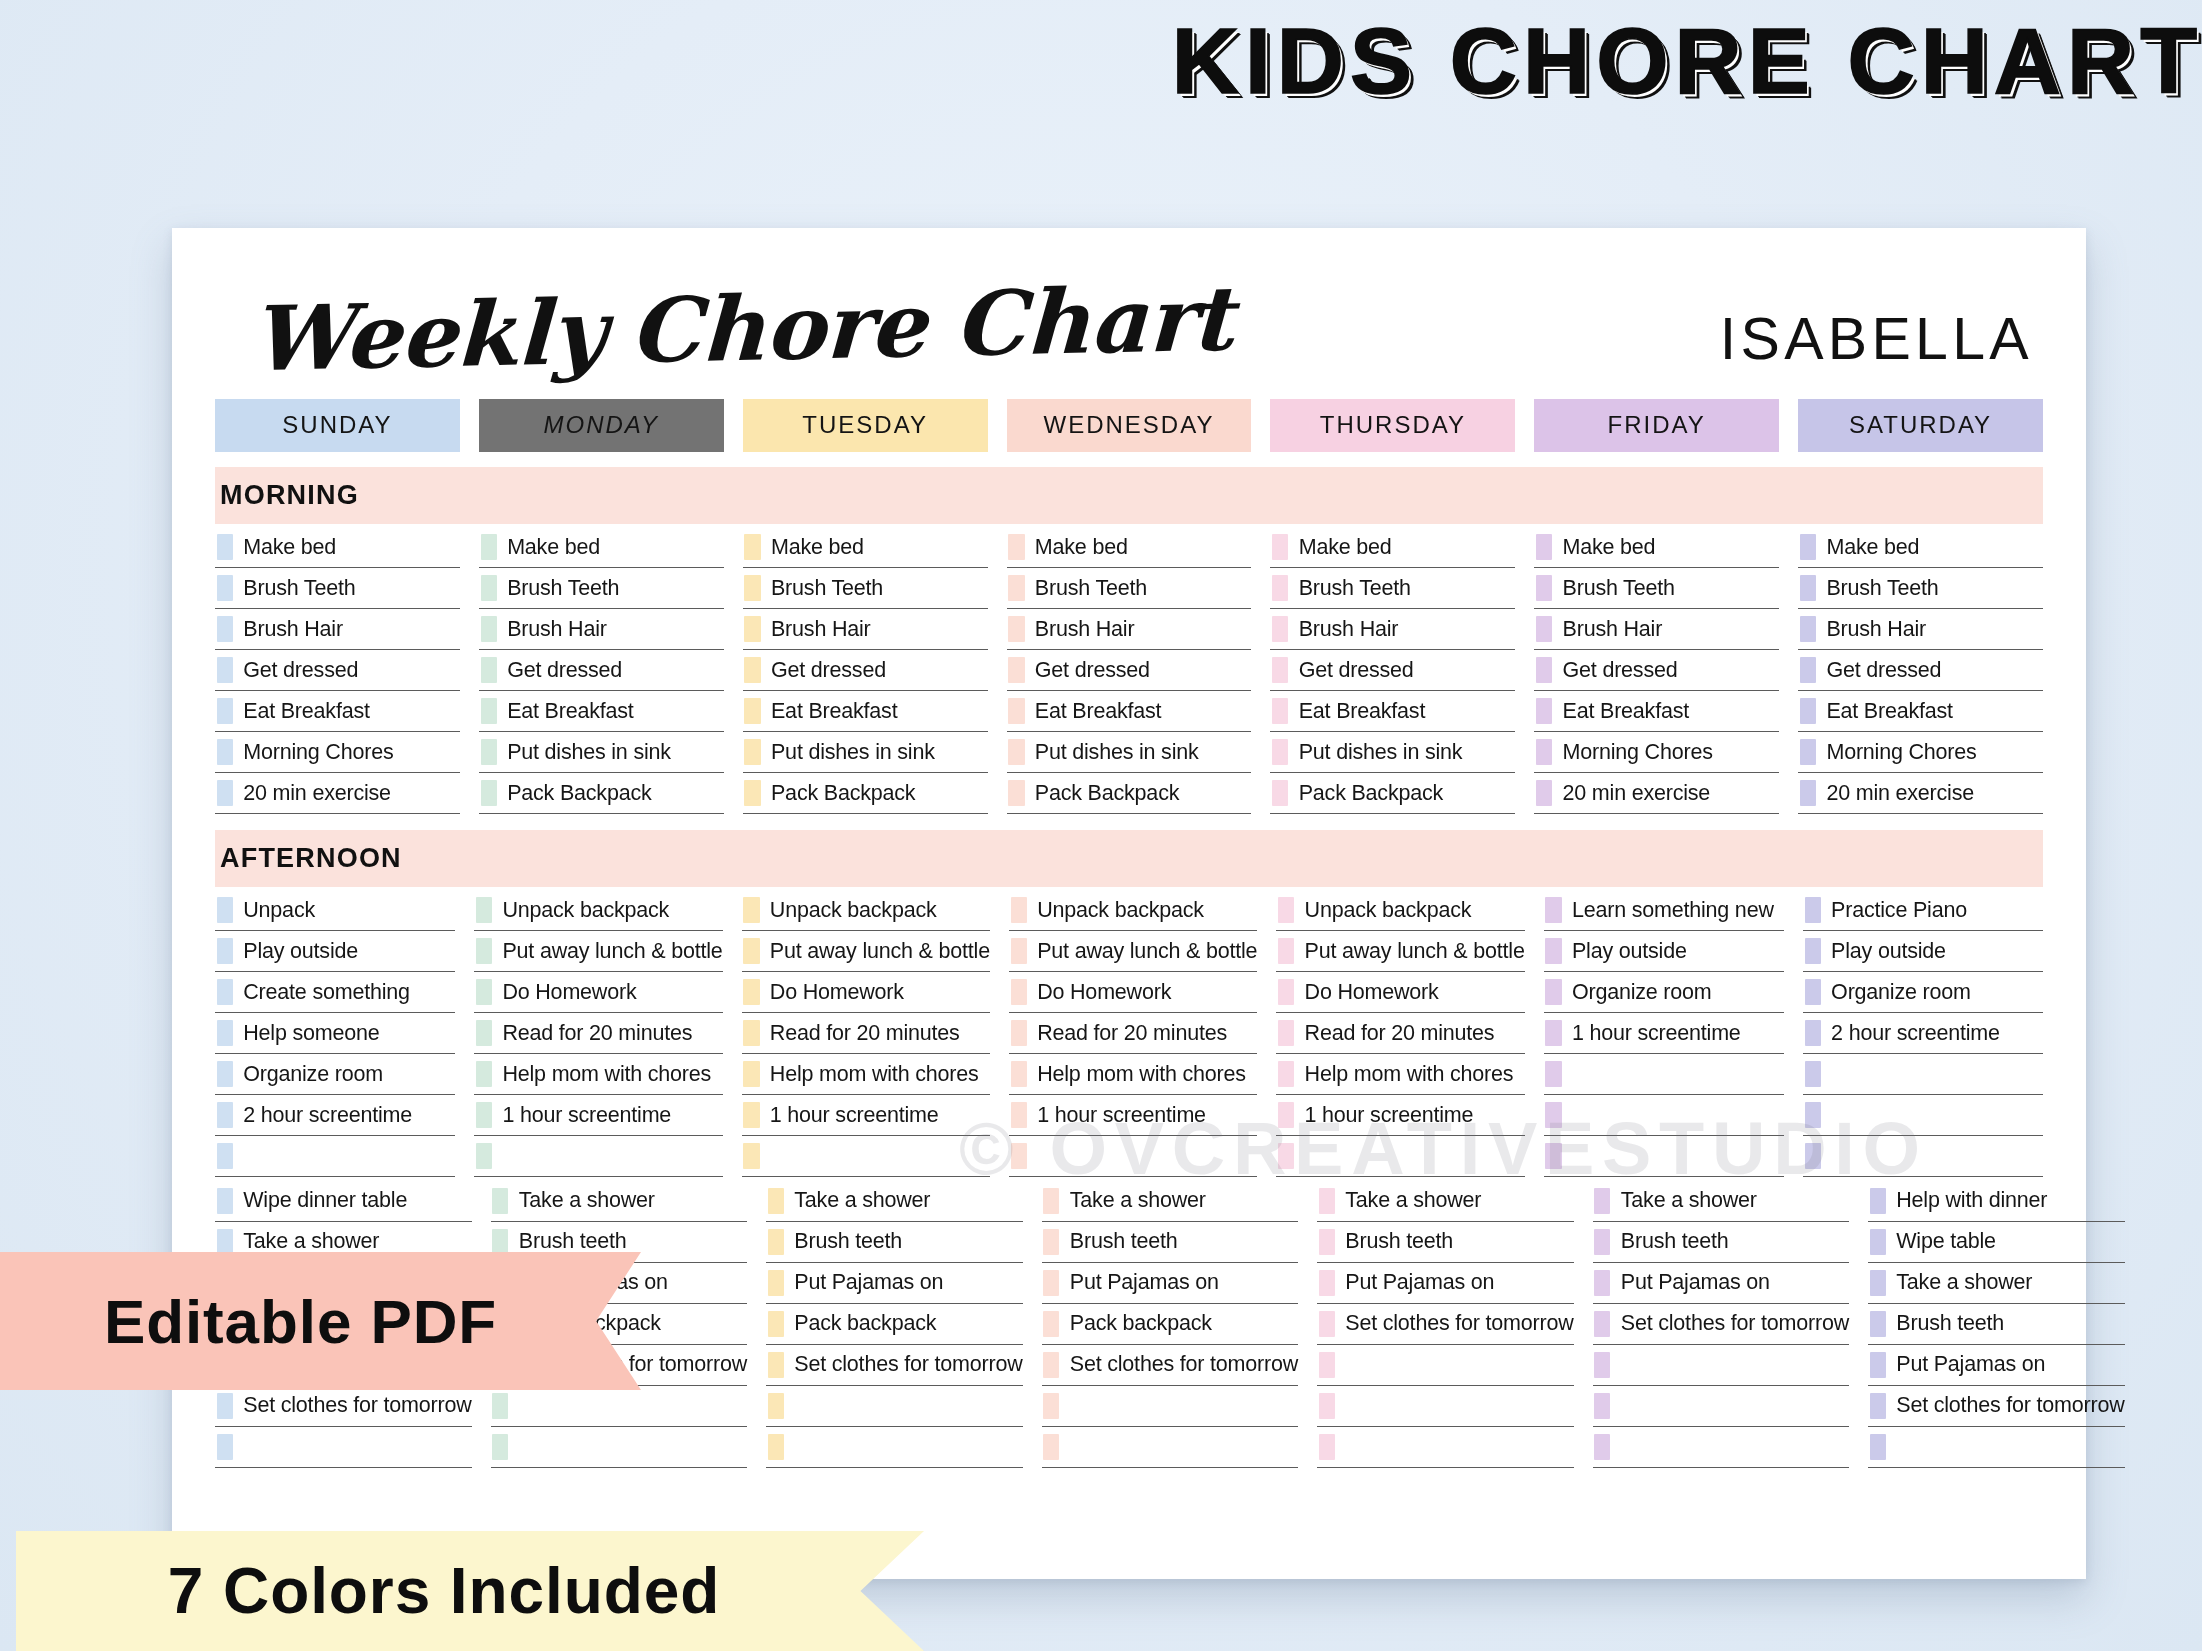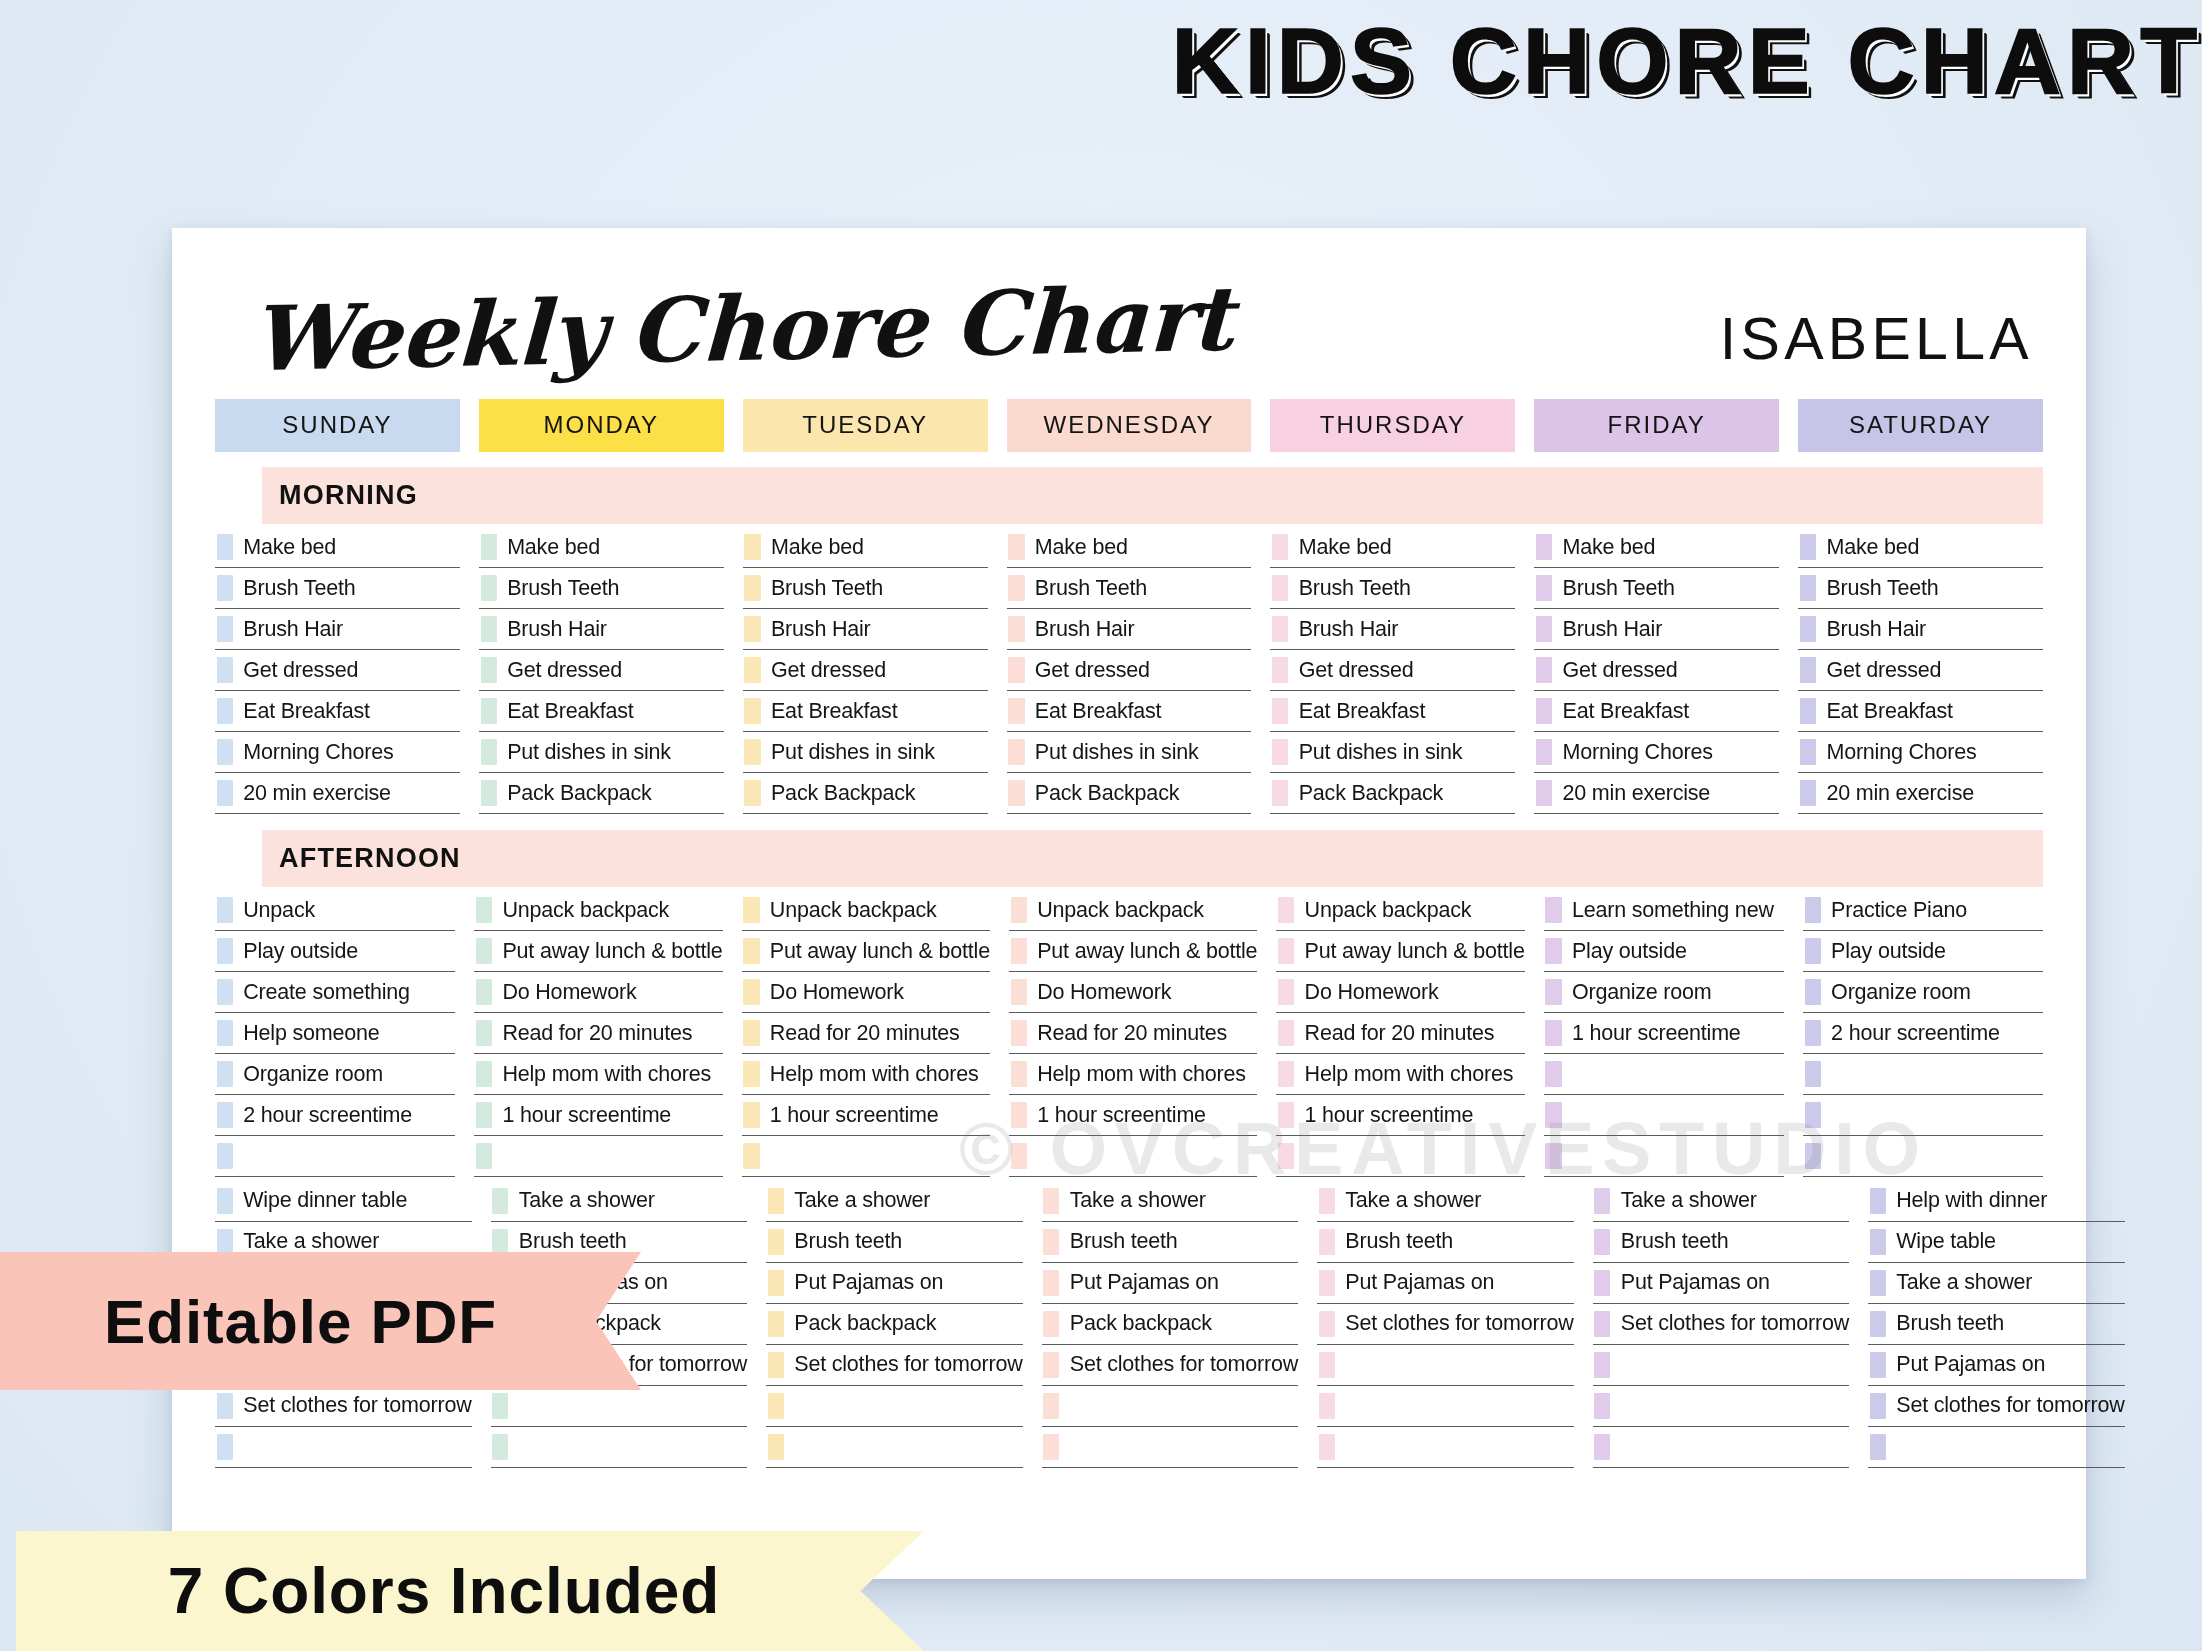--- a/index.html
+++ b/index.html
@@ -91,26 +91,25 @@
     letter-spacing: 2px;
     color: #141414;
     font-family: "Liberation Sans", sans-serif;
   }
 
   .section-band {
     margin-top: 15.5px;
     height: 57px;
     display: flex;
     align-items: center;
-    padding-left: 17px;
+    padding-left: 5px;
     font-size: 27px;
     font-weight: bold;
     letter-spacing: 1.2px;
     color: #111111;
-    margin-left: 47px;
   }
 
   .task-grid {
     display: grid;
     grid-template-columns: repeat(7, 1fr);
     column-gap: 19px;
     margin-top: 3.4px;
   }
   .task-col { display: flex; flex-direction: column; }
 
@@ -205,21 +204,21 @@
   <div class="card-head">
     <div id="script-title">Weekly Chore Chart</div>
     <div id="kid-name">ISABELLA</div>
   </div>
 
   <div class="grid-wrap">
     <div class="day-row" id="day-header-row">
         <div class="day-pill" style="background: rgb(199, 218, 240);">
           <span>SUNDAY</span>
         </div>
-        <div class="day-pill" style="background: #fde047;">
+        <div class="day-pill" style="background: #737373; font-style: italic;">
           <span>MONDAY</span>
         </div>
         <div class="day-pill" style="background: rgb(251, 230, 174);">
           <span>TUESDAY</span>
         </div>
         <div class="day-pill" style="background: rgb(250, 217, 207);">
           <span>WEDNESDAY</span>
         </div>
         <div class="day-pill" style="background: rgb(247, 209, 226);">
           <span>THURSDAY</span>

